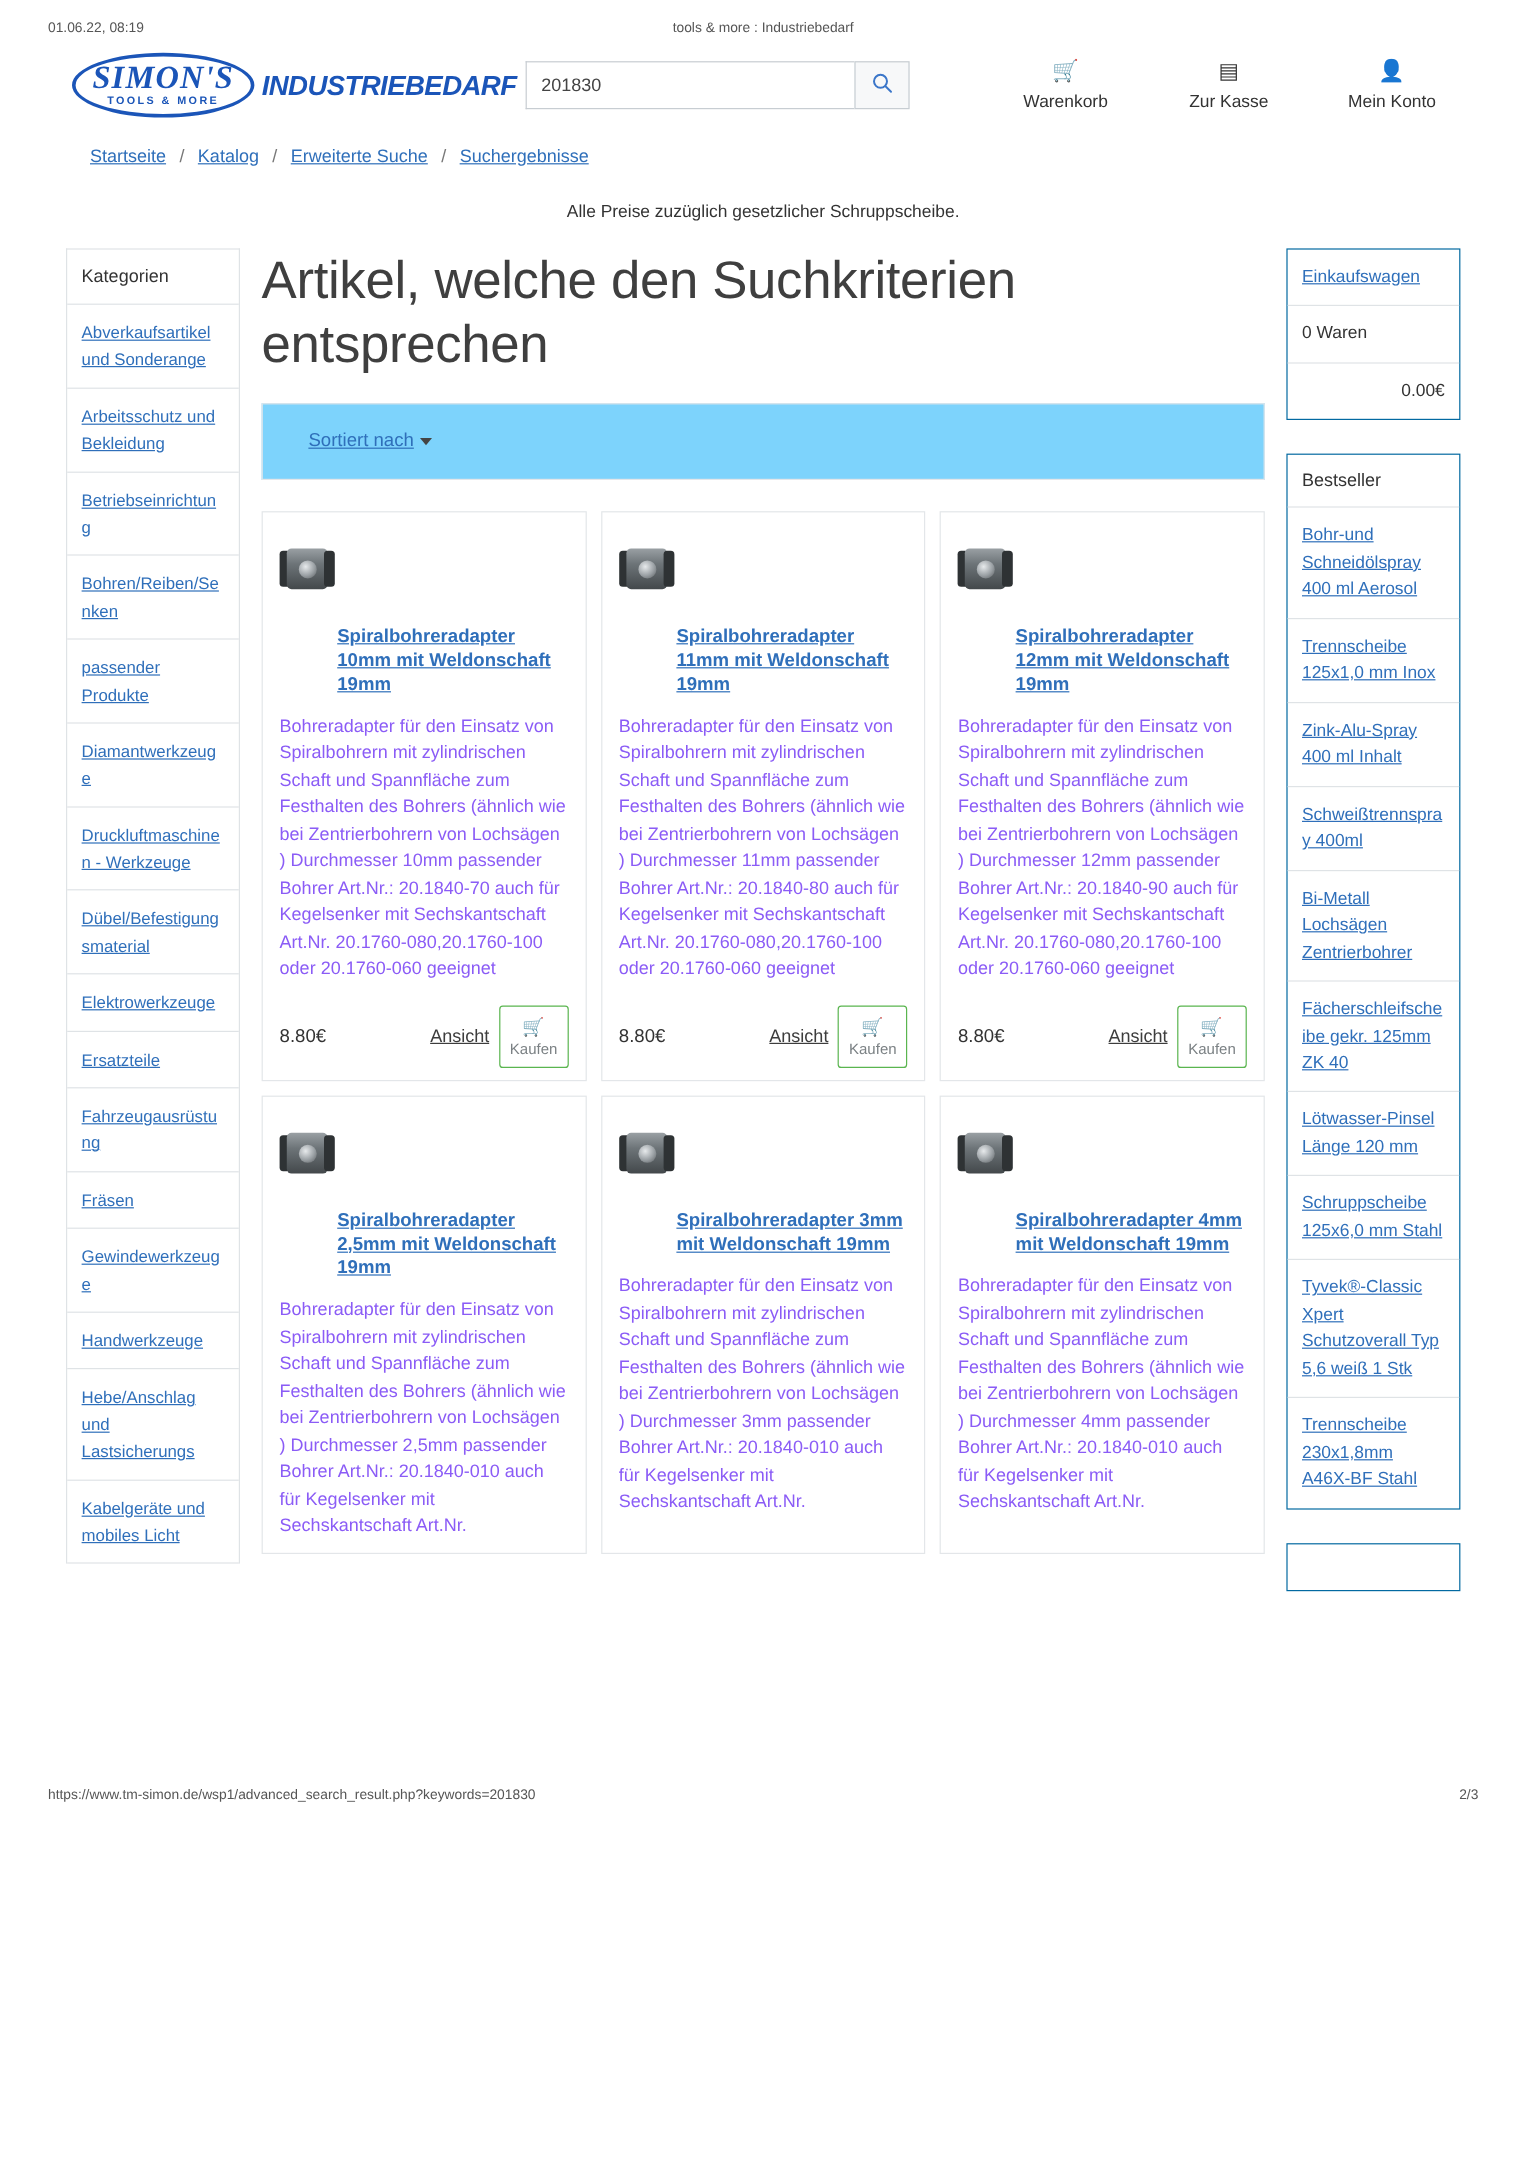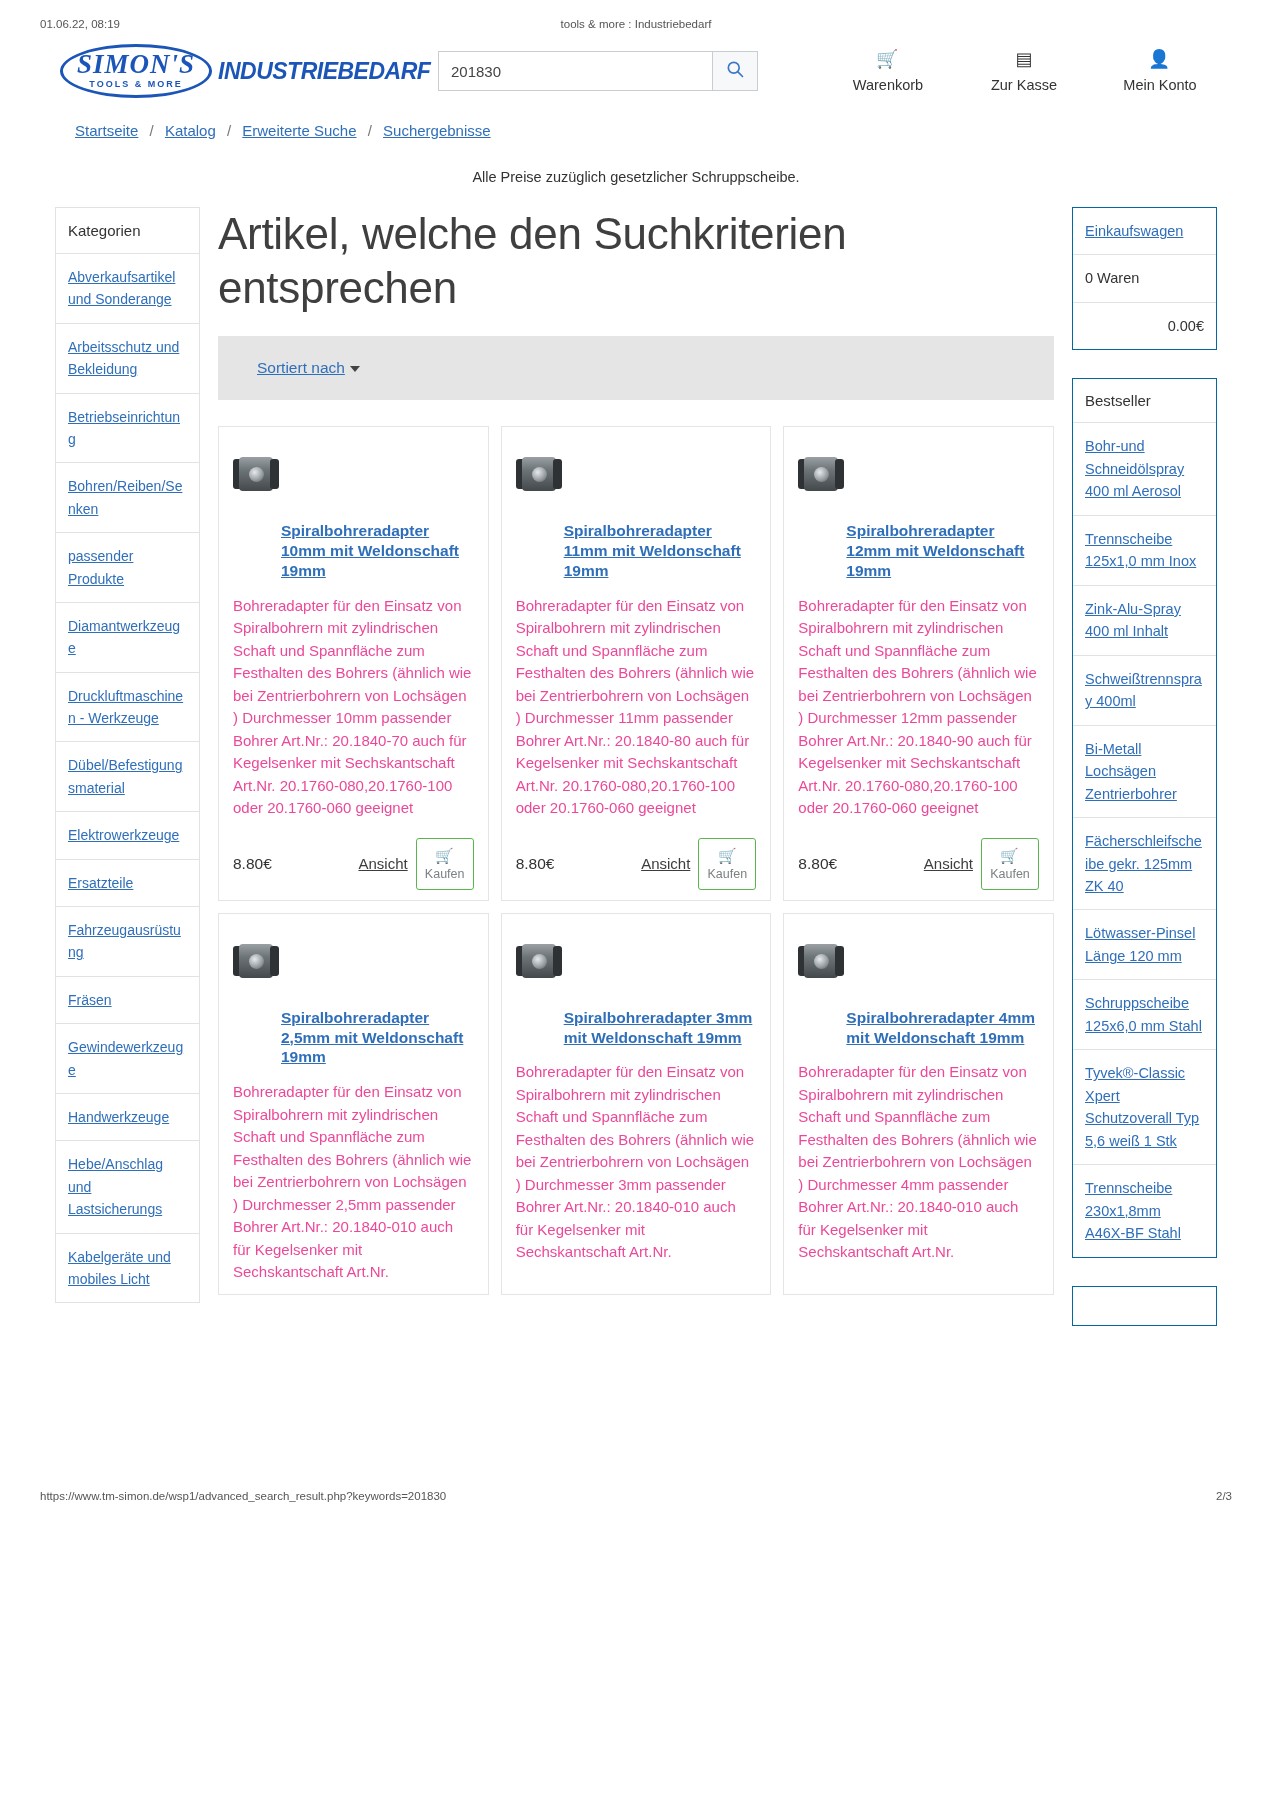--- a/index.html
+++ b/index.html
@@ -161,21 +161,21 @@
   h1.page-title {
     font-size: 44px;
     font-weight: normal;
     color: #3f3f3f;
     line-height: 1.22;
     margin: 0 0 22px 0;
     letter-spacing: -0.3px;
   }
   .sortbar {
     border: 1px solid #e3e6e9;
-    background: #e5e5e5;
+    background: #7dd3fc;
     padding: 22px 38px;
     margin-bottom: 26px;
   }
   .sortbar a {
     color: #2f6fba;
     text-decoration: underline;
     font-size: 15.5px;
   }
   .caret { display:inline-block; margin-left:5px; border-left:5px solid transparent; border-right:5px solid transparent; border-top:6px solid #444; vertical-align: middle;}
 
@@ -228,21 +228,21 @@
     margin-left: 48px;
   }
   .prod-name a {
     color: #2f6fba;
     text-decoration: underline;
     font-weight: bold;
   }
   .prod-desc {
     font-size: 15px;
     line-height: 1.5;
-    color: #ec4899;
+    color: #8b5cf6;
     flex: 1;
   }
   .prod-foot {
     display: flex;
     align-items: center;
     margin-top: 18px;
     gap: 8px;
   }
   .price { font-size: 15.5px; color: #333; }
   .view-link {

